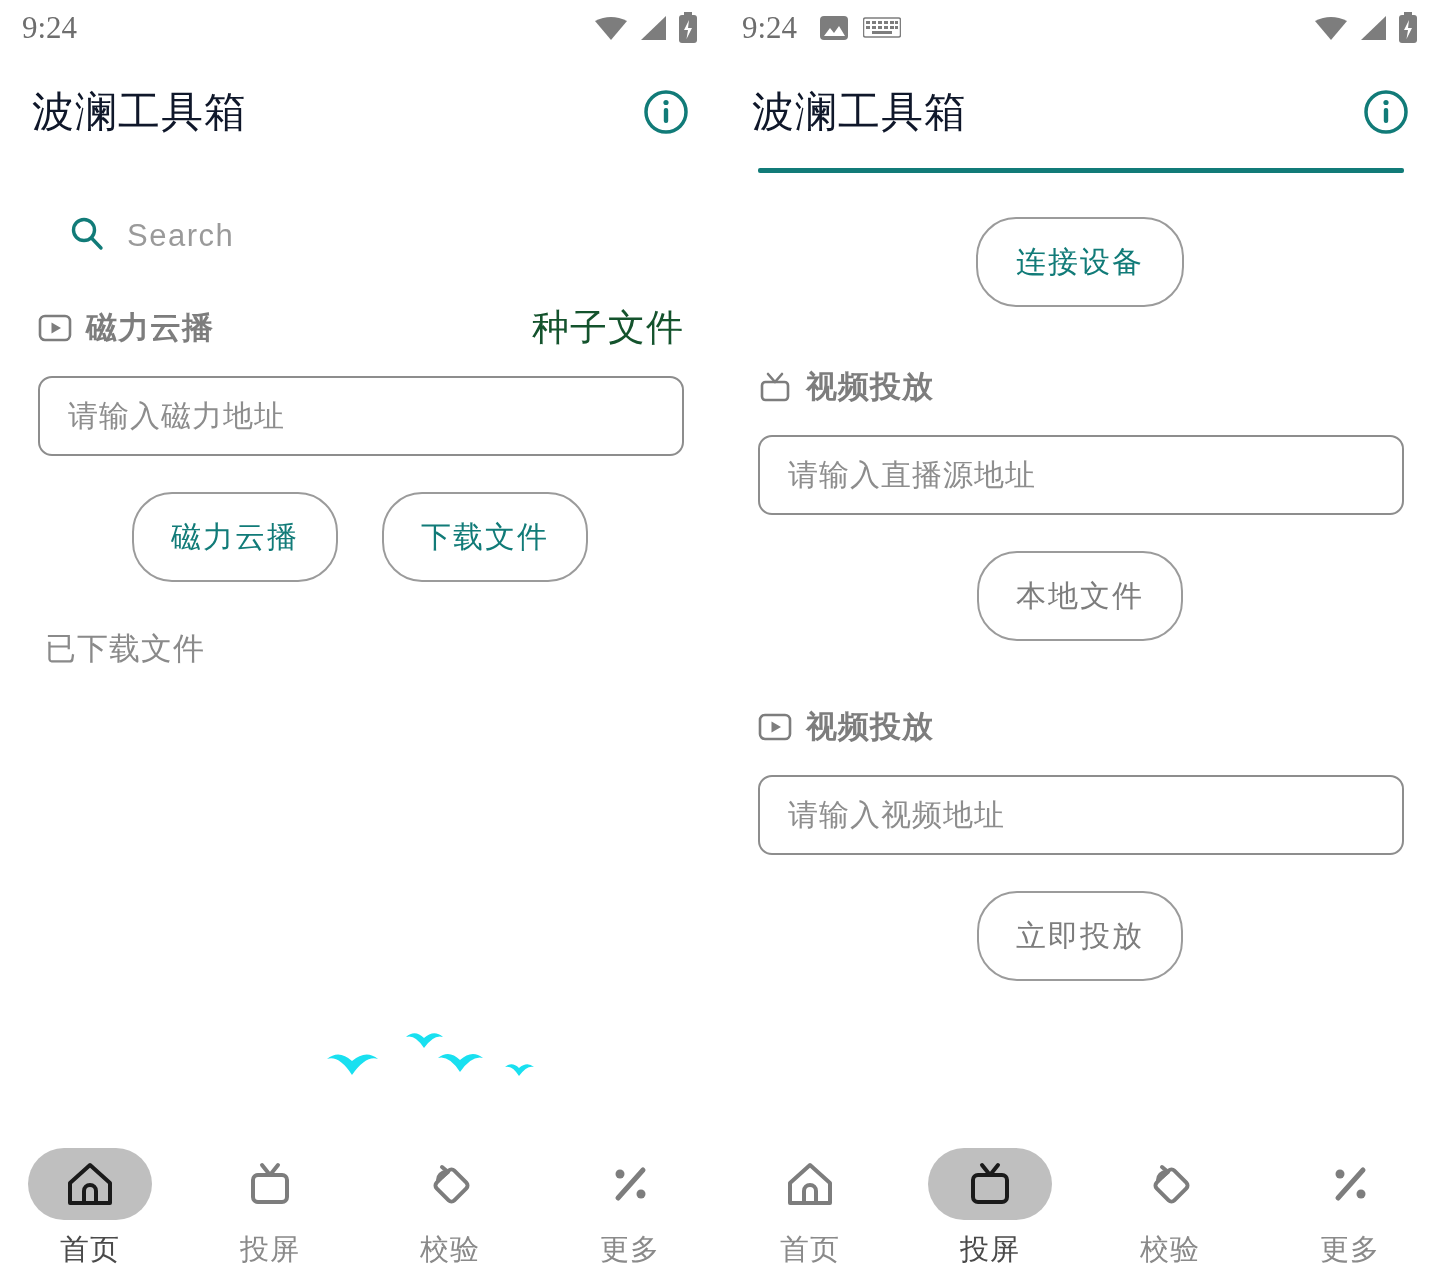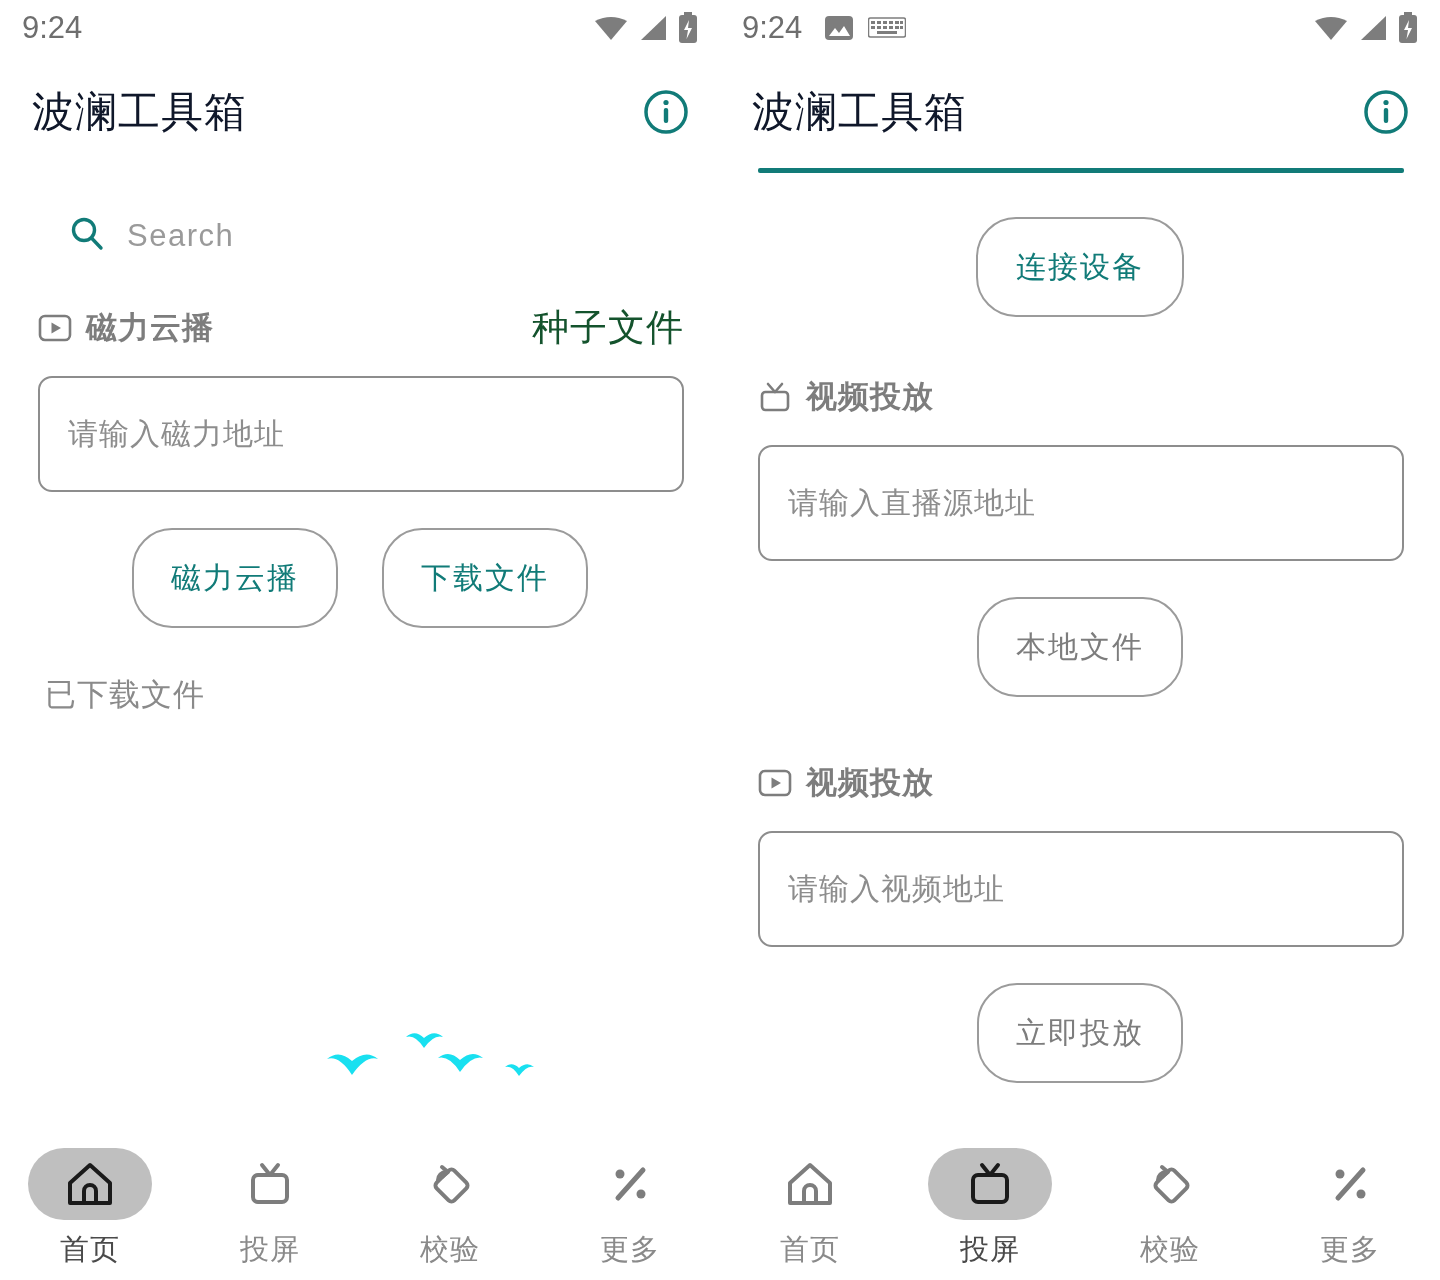--- a/index.html
+++ b/index.html
@@ -19,21 +19,21 @@
 
   
   .statusbar {
     height: 56px;
     display: flex; align-items: center;
     padding: 0 22px;
     flex-shrink: 0;
   }
   .status-time {
     font-size: 31px; color: #6e6e6e; letter-spacing: 0px;
-    font-family: Liberation Sans, sans-serif;
+    font-family: Liberation Serif, serif;
   }
   .status-left-icons { display: flex; align-items: center; gap: 14px; margin-left: 22px; }
   .status-right { margin-left: auto; display: flex; align-items: center; gap: 10px; }
   .si { display: block; }
 
   
   .appbar {
     height: 112px;
     display: flex; align-items: center;
     padding: 0 30px 0 32px;
@@ -74,32 +74,32 @@
     font-size: 31px; color: #7d7d7d; font-weight: bold; letter-spacing: 1px;
   }
   .section-actions { margin-left: auto; display: flex; gap: 22px; }
   .link-action {
     font-size: 37px; color: #14532d; letter-spacing: 1px;
   }
 
   
   .field {
     margin: 24px 36px 0 38px;
-    height: 116px;
+    height: 80px;
     border: 2px solid #8d8d8d;
     border-radius: 14px;
     display: flex; align-items: center;
     padding: 16px 28px;
   }
   .field .ph { font-size: 30px; color: #8d8d8d; letter-spacing: 1px; }
 
   
   .btn-row { display: flex; justify-content: center; gap: 44px; margin-top: 36px; }
   .pill {
-    min-width: 206px; height: 100px;
+    min-width: 206px; height: 90px;
     border: 2px solid #9b9b9b;
     border-radius: 40px;
     display: flex; align-items: center; justify-content: center;
     font-size: 30px; letter-spacing: 2px;
     background: #ffffff;
   }
   .pill.teal { color: #117b78; }
   .pill.gray { color: #7d7d7d; }
 
   .subhead {

